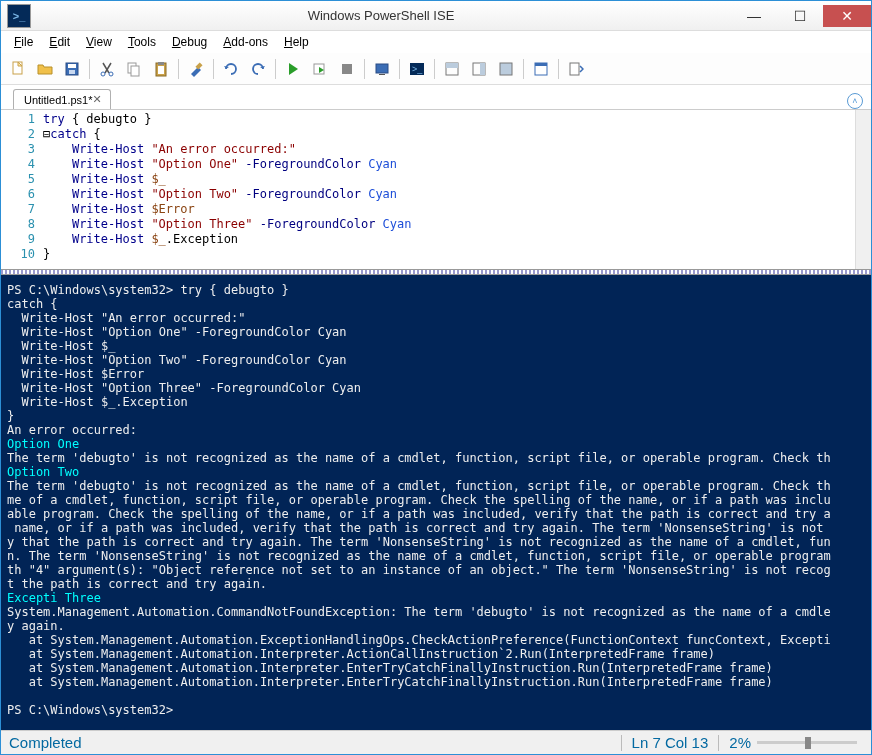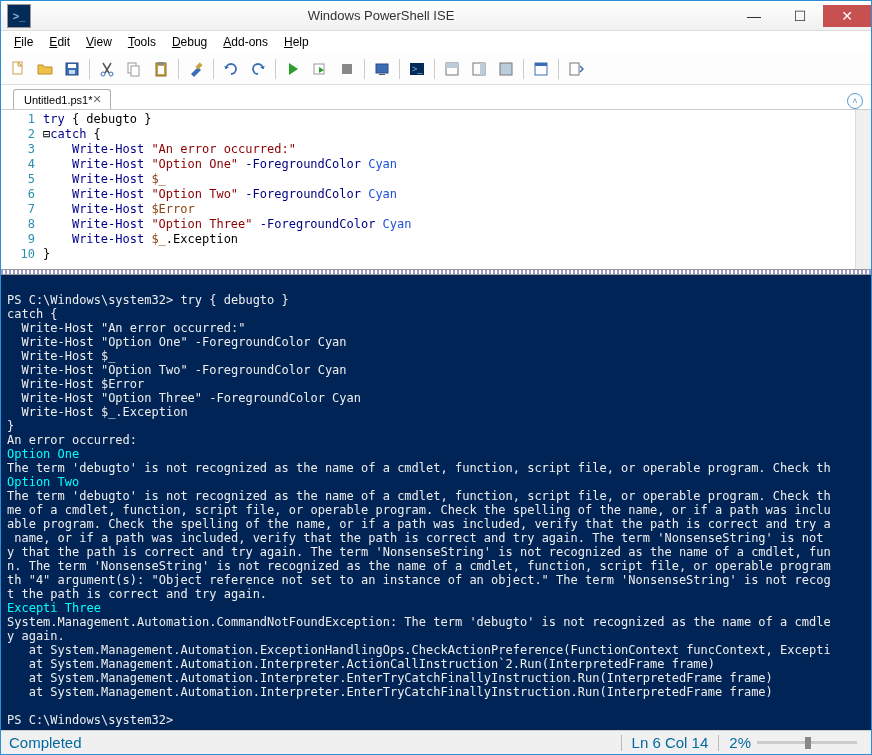--- a/index.html
+++ b/index.html
@@ -19,21 +19,21 @@
 .tsep { width: 1px; height: 20px; background: #ccc; margin: 0 3px; }
 .tabbar { height: 24px; display: flex; align-items: flex-end; padding-left: 12px; background: #fff; }
 .tab { background: #fff; border: 1px solid #b0b0b0; border-bottom: none; padding: 3px 8px 3px 10px; font-size: 11px; border-radius: 3px 3px 0 0; display: flex; align-items: center; gap: 0; }
 .tab .x { font-size: 11px; color: #666; cursor: default; }
 .tabbar .rightcircle { margin-left: auto; margin-right: 8px; width: 16px; height: 16px; border: 1px solid #5a9bd5; border-radius: 50%; display: flex; align-items: center; justify-content: center; color: #5a9bd5; font-size: 9px; }
 .editor { height: 160px; display: flex; font-family: Consolas, "Lucida Console", monospace; font-size: 12px; background: #fff; border-top: 1px solid #ccc; }
 .gutter { width: 42px; text-align: right; padding-right: 8px; color: #2b91af; user-select: none; line-height: 15px; padding-top: 2px; }
 .code { flex: 1; white-space: pre; line-height: 15px; padding-top: 2px; overflow: hidden; }
 .editor-scroll { width: 16px; background: #f0f0f0; border-left: 1px solid #ddd; }
 .splitter { height: 6px; background: repeating-linear-gradient(90deg, #99c 0 2px, #fff 2px 4px); border-top: 1px solid #999; border-bottom: 1px solid #999; }
-.console { flex: 1; background: #012456; color: #eee; font-family: Consolas, "Lucida Console", monospace; font-size: 12px; padding: 18px 6px; white-space: pre-wrap; overflow: hidden; line-height: 14px; }
+.console { flex: 1; background: #012456; color: #eee; font-family: Consolas, "Lucida Console", monospace; font-size: 12px; padding: 8px 6px; white-space: pre-wrap; overflow: hidden; line-height: 14px; }
 .console .cyan { color: #00ffff; }
 .statusbar { height: 24px; background: #f0f0f0; border-top: 1px solid #ccc; display: flex; align-items: center; font-size: 15px; padding: 0 8px; color: #0369a1; }
 .statusbar .spacer { flex: 1; }
 .statusbar .sep { width: 1px; height: 16px; background: #bbb; margin: 0 10px; }
 .zoom-slider { width: 100px; height: 3px; background: #ccc; margin: 0 6px; position: relative; }
 .zoom-slider::after { content:''; position:absolute; left:48px; top:-4px; width:6px; height:12px; background:#888; }
 .kw { color: #00008b; }
 .str { color: #8b0000; }
 .param { color: #000080; }
 .typ { color: #1d4ed8; }
@@ -243,17 +243,17 @@
    at System.Management.Automation.Interpreter.ActionCallInstruction`2.Run(InterpretedFrame frame)
    at System.Management.Automation.Interpreter.EnterTryCatchFinallyInstruction.Run(InterpretedFrame frame)
    at System.Management.Automation.Interpreter.EnterTryCatchFinallyInstruction.Run(InterpretedFrame frame)
 
 PS C:\Windows\system32&gt;</div>
 
 <div class="statusbar">
   <span>Completed</span>
   <div class="spacer"></div>
   <div class="sep"></div>
-  <span>Ln 6  Col 14</span>
+  <span>Ln 7  Col 13</span>
   <div class="sep"></div>
   <span>2%</span>
   <div class="zoom-slider"></div>
 </div>
 
 </body></html>

